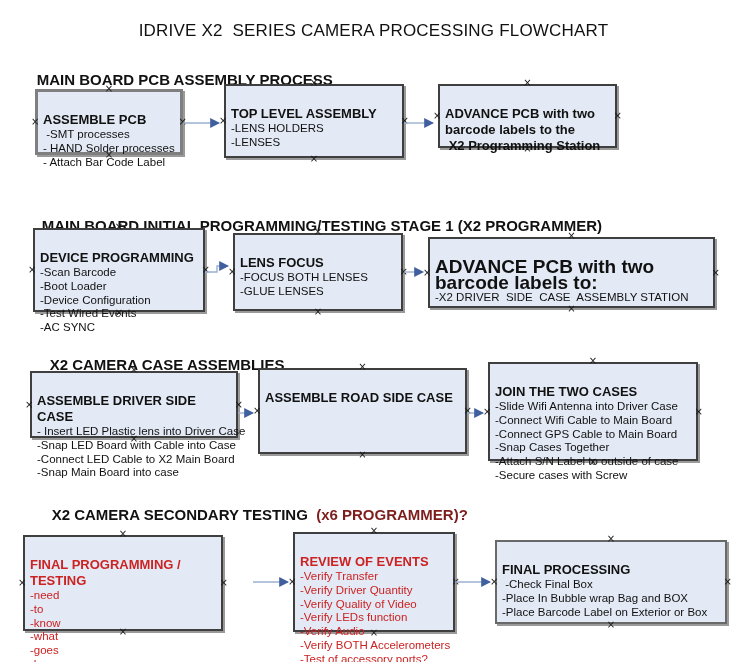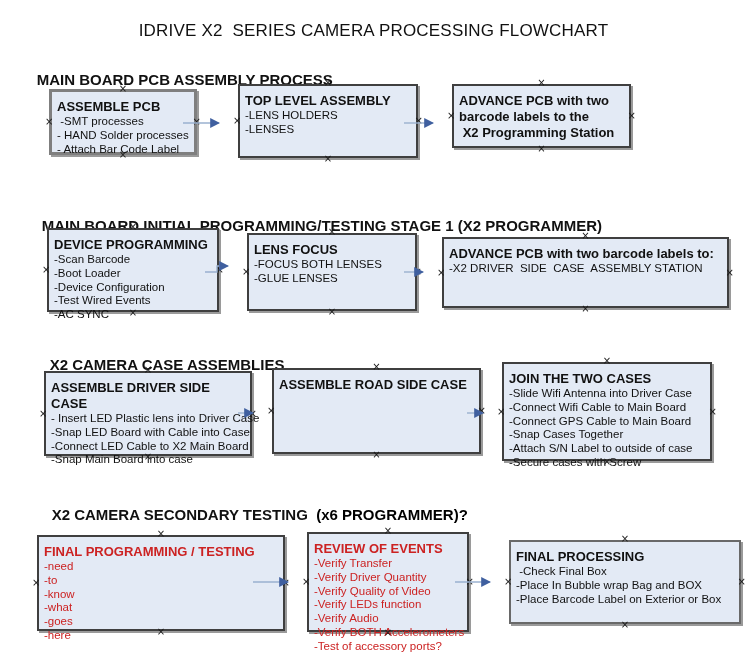--- a/index.html
+++ b/index.html
@@ -1,24 +1,24 @@
 <!DOCTYPE html>
 <html><head>
 <meta charset="utf-8">
 <style>
   html,body{margin:0;padding:0;background:#ffffff;}
   .stage{position:relative;width:747px;height:662px;background:#ffffff;overflow:hidden;
          font-family:"Liberation Sans", sans-serif;color:#111;}
   .page-title{position:absolute;top:21px;left:0;width:100%;text-align:center;
               font-size:17px;font-weight:normal;letter-spacing:.2px;white-space:pre;}
   .sec-heading{position:absolute;font-size:15px;font-weight:bold;white-space:pre;}
-  .sec-heading .red-part{color:#000000;}
+  .sec-heading .red-part{color:#7f1d1d;}
   .fbox{position:absolute;box-sizing:border-box;background:#e3eaf5;
         border:2px solid #3f3f3f;box-shadow:2px 2px 0 #9a9a9a;
-        padding:7px 5px 2px 5px;overflow:visible;margin-left:14px;}
+        padding:20px 5px 2px 5px;overflow:visible;}
   .fbox.gray-border{border:3px solid #7f7f7f;}
   .fbox.mid-border{border:2px solid #696969;}
   .fbox-title{font-size:13px;font-weight:bold;line-height:16px;white-space:pre-wrap;}
   .fbox-items{font-size:11.5px;line-height:13.8px;}
   .fbox-items .item{white-space:pre;}
   .fbox.red-text .fbox-title,.fbox.red-text .fbox-items{color:#cc2222;}
   .cp{position:absolute;font-size:10px;line-height:10px;color:#1a1a1a;
       font-family:"DejaVu Sans", sans-serif;pointer-events:none;}
   .cp::before{content:"\00d7";}
   .cp-top{top:-8px;left:50%;transform:translateX(-50%);}
@@ -93,34 +93,34 @@
     <div class="fbox-items">
         <div class="item">-FOCUS BOTH LENSES</div>
         <div class="item">-GLUE LENSES</div>
       </div>
   <span class="cp cp-top"></span>
       <span class="cp cp-right"></span>
       <span class="cp cp-bottom"></span>
       <span class="cp cp-left"></span>
     </div>
   <div class="fbox" style="left:428px;top:237px;width:287px;height:71px;">
-    <div class="fbox-title" style="font-size:13px;">ADVANCE PCB with two barcode labels to:</div>
+    <div class="fbox-title" style="font-size:19px;">ADVANCE PCB with two barcode labels to:</div>
     <div class="fbox-items">
         <div class="item">-X2 DRIVER  SIDE  CASE  ASSEMBLY STATION</div>
       </div>
   <span class="cp cp-top"></span>
       <span class="cp cp-right"></span>
       <span class="cp cp-bottom"></span>
       <span class="cp cp-left"></span>
     </div>
 
   <div class="sec-heading" style="left:33px;top:339px;">
     <span>X2 CAMERA CASE ASSEMBLIES</span>
   </div>
-  <div class="fbox" style="left:30px;top:371px;width:208px;height:85px;">
+  <div class="fbox" style="left:30px;top:371px;width:208px;height:67px;">
     <div class="fbox-title">ASSEMBLE DRIVER SIDE CASE</div>
     <div class="fbox-items">
         <div class="item">- Insert LED Plastic lens into Driver Case</div>
         <div class="item">-Snap LED Board with Cable into Case</div>
         <div class="item">-Connect LED Cable to X2 Main Board</div>
         <div class="item">-Snap Main Board into case</div>
       </div>
   <span class="cp cp-top"></span>
       <span class="cp cp-right"></span>
       <span class="cp cp-bottom"></span>
@@ -145,21 +145,21 @@
       </div>
   <span class="cp cp-top"></span>
       <span class="cp cp-right"></span>
       <span class="cp cp-bottom"></span>
       <span class="cp cp-left"></span>
     </div>
 
   <div class="sec-heading" style="left:35px;top:489px;">
     <span>X2 CAMERA SECONDARY TESTING  </span><span class="red-part">(x6 PROGRAMMER)?</span>
   </div>
-  <div class="fbox red-text" style="left:23px;top:535px;width:248px;height:96px;">
+  <div class="fbox red-text" style="left:23px;top:535px;width:200px;height:96px;">
     <div class="fbox-title">FINAL PROGRAMMING / TESTING</div>
     <div class="fbox-items">
         <div class="item">-need</div>
         <div class="item">-to</div>
         <div class="item">-know</div>
         <div class="item">-what</div>
         <div class="item">-goes</div>
         <div class="item">-here</div>
       </div>
   <span class="cp cp-top"></span>

